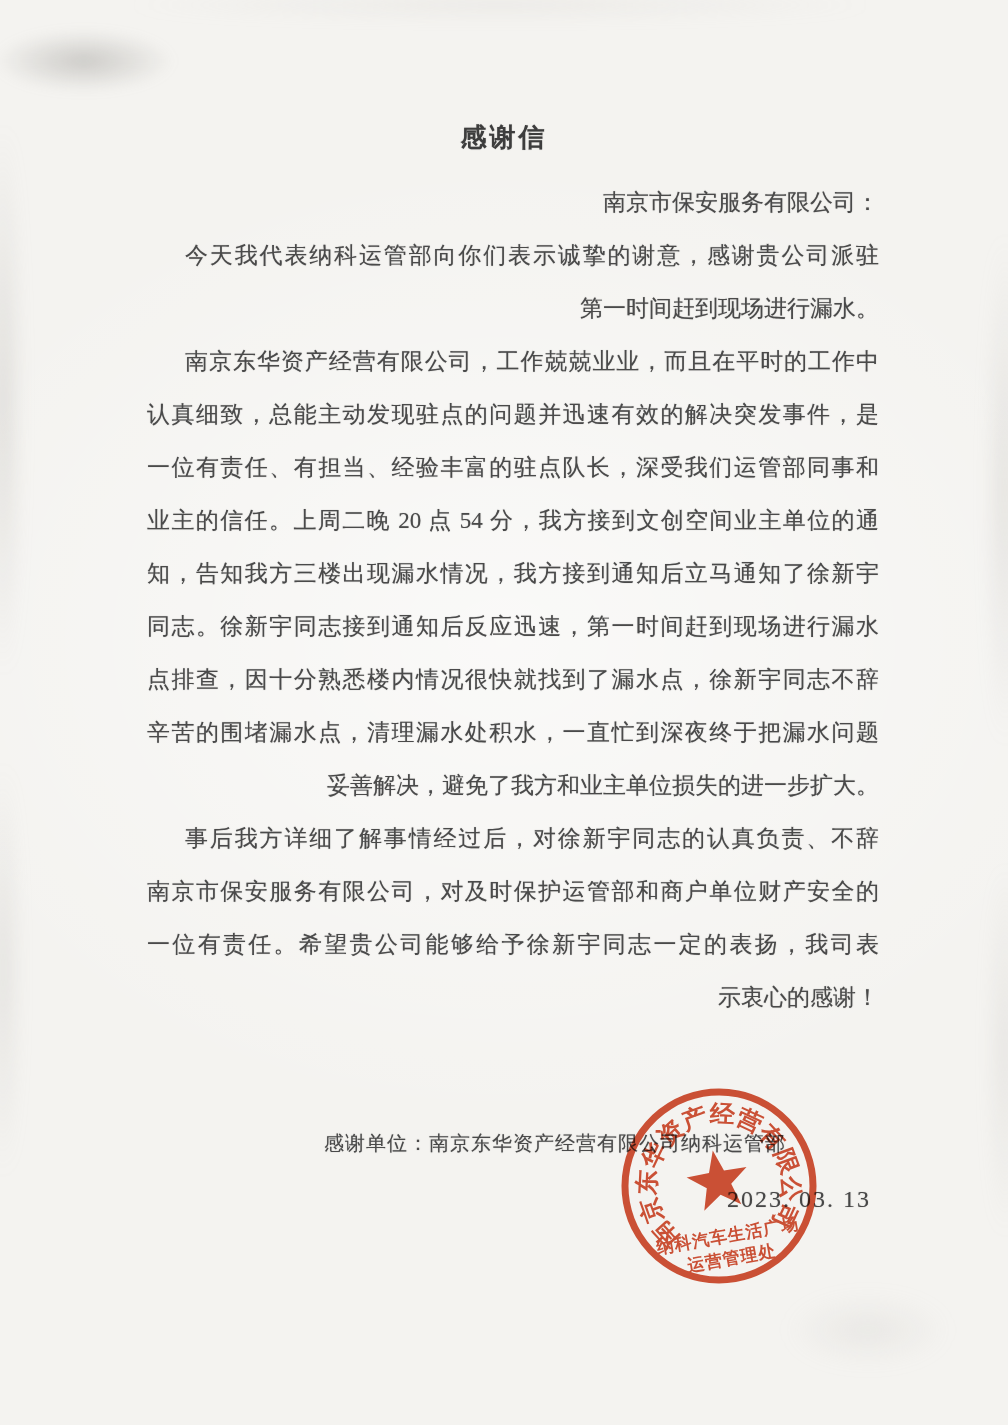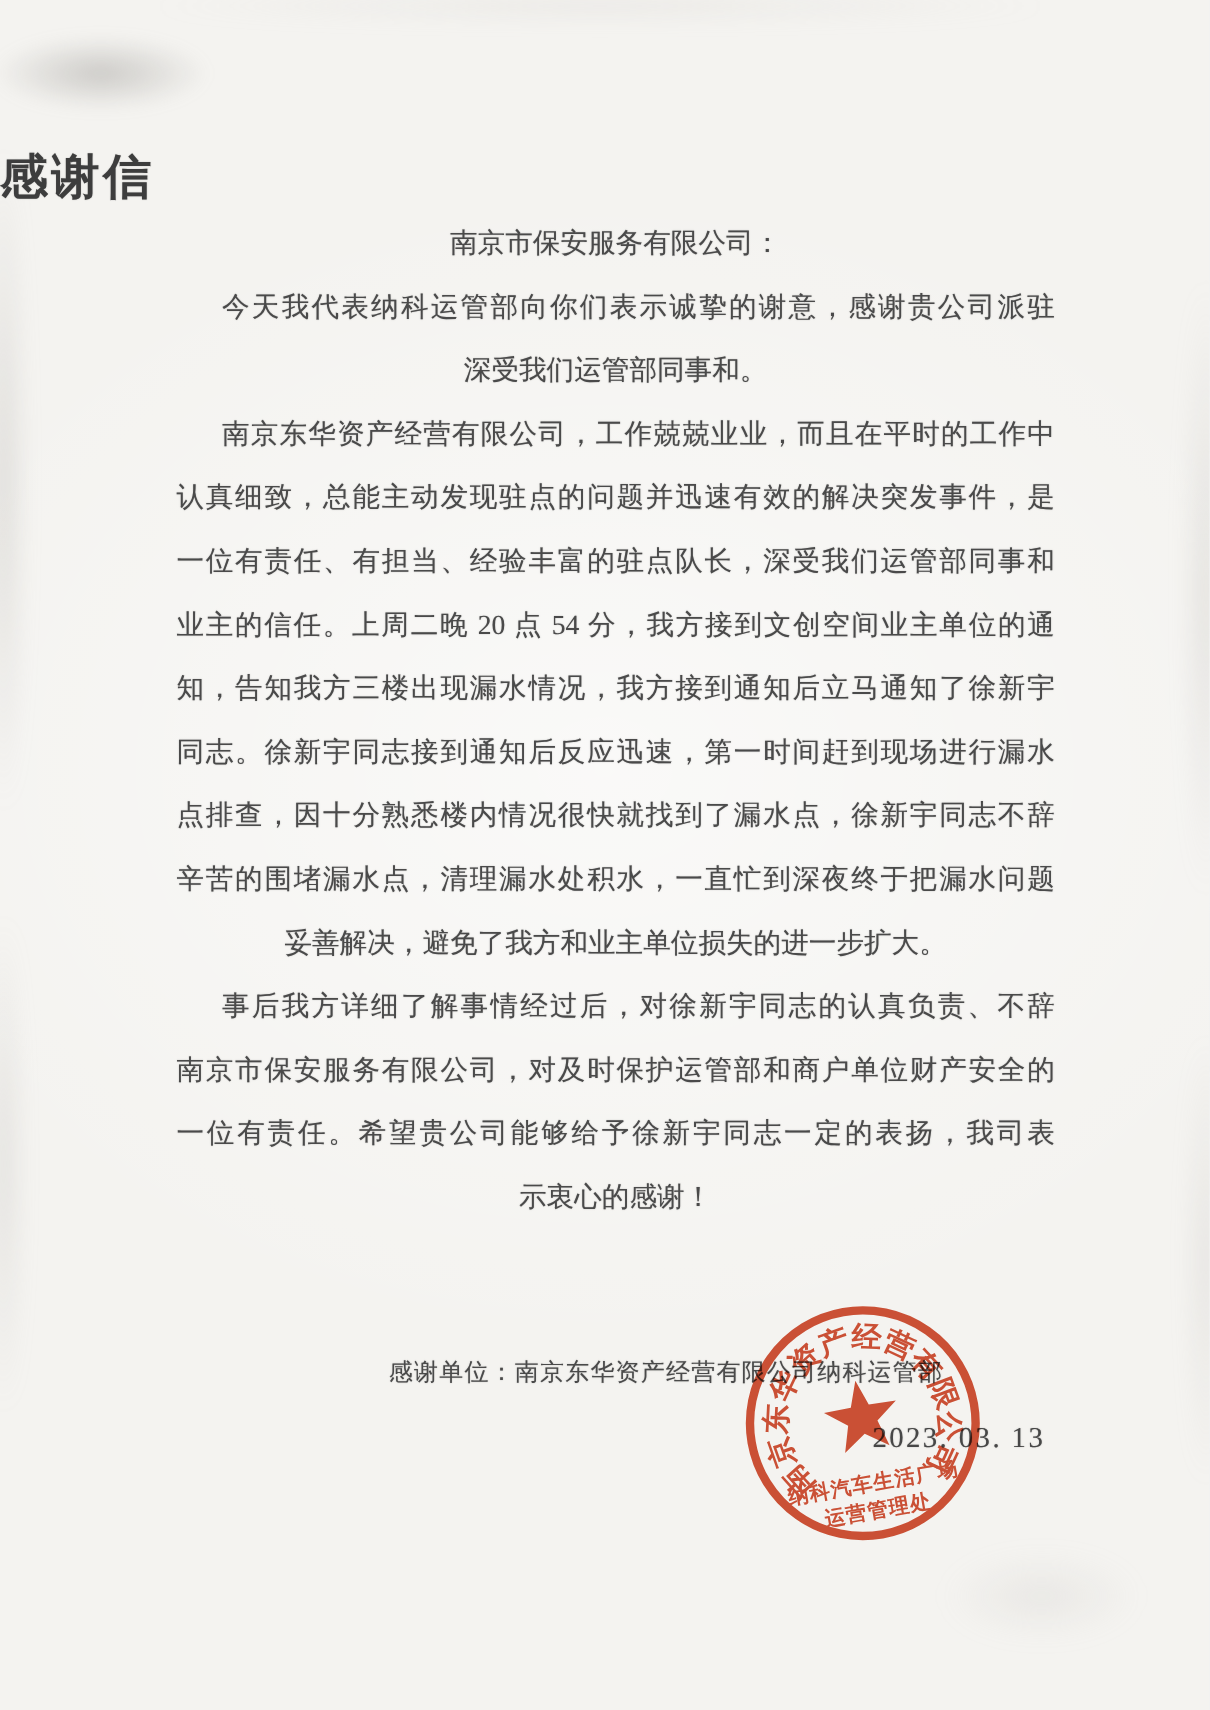--- a/index.html
+++ b/index.html
@@ -19,30 +19,30 @@
   .a1{ left:-6px; top:30px; width:180px; height:62px; background:radial-gradient(closest-side, rgba(140,138,134,.38), rgba(140,138,134,0)); filter:blur(6px); }
   .a2{ left:-14px; top:120px; width:34px; height:560px; background:radial-gradient(closest-side, rgba(175,172,168,.35), rgba(175,172,168,0)); filter:blur(9px); }
   .a3{ left:-12px; top:760px; width:30px; height:420px; background:radial-gradient(closest-side, rgba(180,177,173,.3), rgba(180,177,173,0)); filter:blur(9px); }
   .a4{ right:-14px; top:230px; width:34px; height:520px; background:radial-gradient(closest-side, rgba(185,182,178,.32), rgba(185,182,178,0)); filter:blur(9px); }
   .a5{ right:-12px; top:860px; width:30px; height:380px; background:radial-gradient(closest-side, rgba(188,185,181,.28), rgba(188,185,181,0)); filter:blur(9px); }
   .a6{ right:60px; bottom:60px; width:160px; height:70px; background:radial-gradient(closest-side, rgba(195,192,188,.22), rgba(195,192,188,0)); filter:blur(10px); }
   .a7{ left:120px; top:-8px; width:760px; height:26px; background:radial-gradient(closest-side, rgba(205,202,198,.25), rgba(205,202,198,0)); filter:blur(8px); }
 
   .title{
     position:absolute; left:0; top:120px; width:1008px;
-    font-size:40px; font-weight:700;
+    text-align:center; font-size:26px; font-weight:700;
     letter-spacing:3px; color:#3d3d3d;
     text-shadow:0 0 1px rgba(70,70,70,.45);
   }
   .letter-body{
     position:absolute; left:147px; top:176px; width:732px;
     font-size:23px; color:#4a4a4a;
     text-shadow:0 0 1px rgba(80,80,80,.5);
   }
-  .line{ height:53px; line-height:53px; text-align:center; }
+  .line{ height:53px; line-height:53px; text-align:right; }
   .line.justify{ text-align:justify; text-align-last:justify; }
   .line.indent{ padding-left:38px; }
 
   .signature{
     position:absolute; left:147px; top:1130px; width:740px;
     padding-left:177px; font-size:20px; letter-spacing:1px;
     color:#4a4a4a; text-shadow:0 0 1px rgba(80,80,80,.5);
     z-index:4;
   }
   .date{
@@ -79,21 +79,21 @@
   <div class="artifact a4"></div>
   <div class="artifact a5"></div>
   <div class="artifact a6"></div>
   <div class="artifact a7"></div>
 
   <h1 class="title">感谢信</h1>
 
   <div class="letter-body" id="letter-body">
       <div class="line">南京市保安服务有限公司：</div>
       <div class="line indent justify">今天我代表纳科运管部向你们表示诚挚的谢意，感谢贵公司派驻</div>
-      <div class="line">深受我们运管部同事和。</div>
+      <div class="line">第一时间赶到现场进行漏水。</div>
       <div class="line indent justify">南京东华资产经营有限公司，工作兢兢业业，而且在平时的工作中</div>
       <div class="line justify">认真细致，总能主动发现驻点的问题并迅速有效的解决突发事件，是</div>
       <div class="line justify">一位有责任、有担当、经验丰富的驻点队长，深受我们运管部同事和</div>
       <div class="line justify">业主的信任。上周二晚 20 点 54 分，我方接到文创空间业主单位的通</div>
       <div class="line justify">知，告知我方三楼出现漏水情况，我方接到通知后立马通知了徐新宇</div>
       <div class="line justify">同志。徐新宇同志接到通知后反应迅速，第一时间赶到现场进行漏水</div>
       <div class="line justify">点排查，因十分熟悉楼内情况很快就找到了漏水点，徐新宇同志不辞</div>
       <div class="line justify">辛苦的围堵漏水点，清理漏水处积水，一直忙到深夜终于把漏水问题</div>
       <div class="line">妥善解决，避免了我方和业主单位损失的进一步扩大。</div>
       <div class="line indent justify">事后我方详细了解事情经过后，对徐新宇同志的认真负责、不辞</div>

